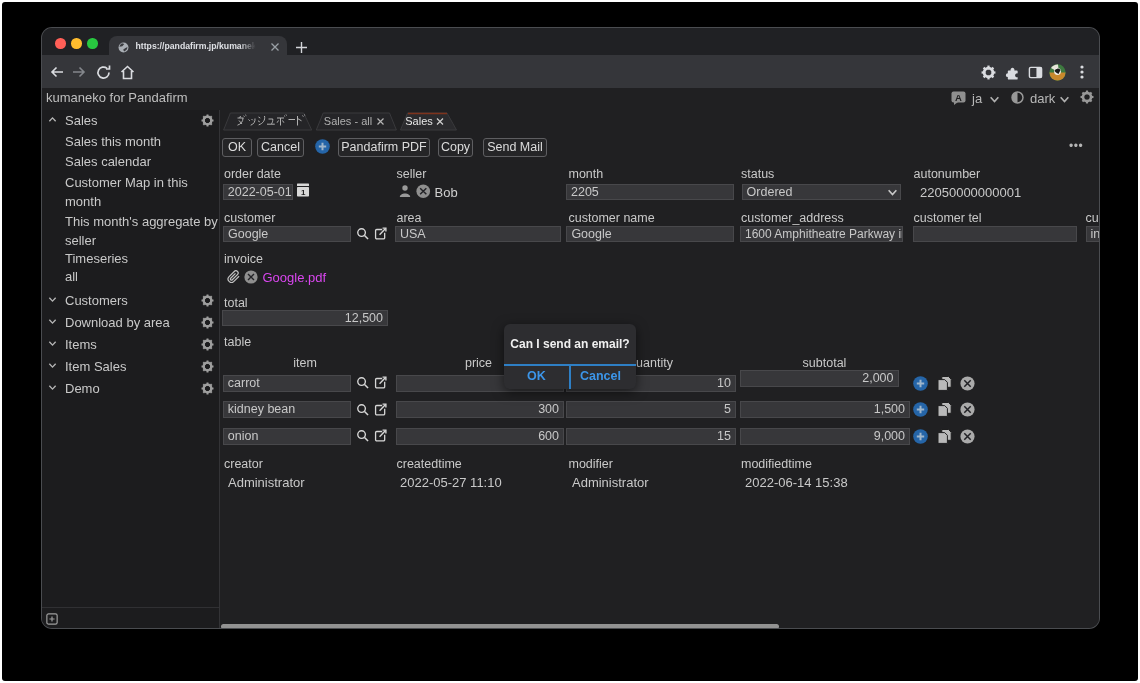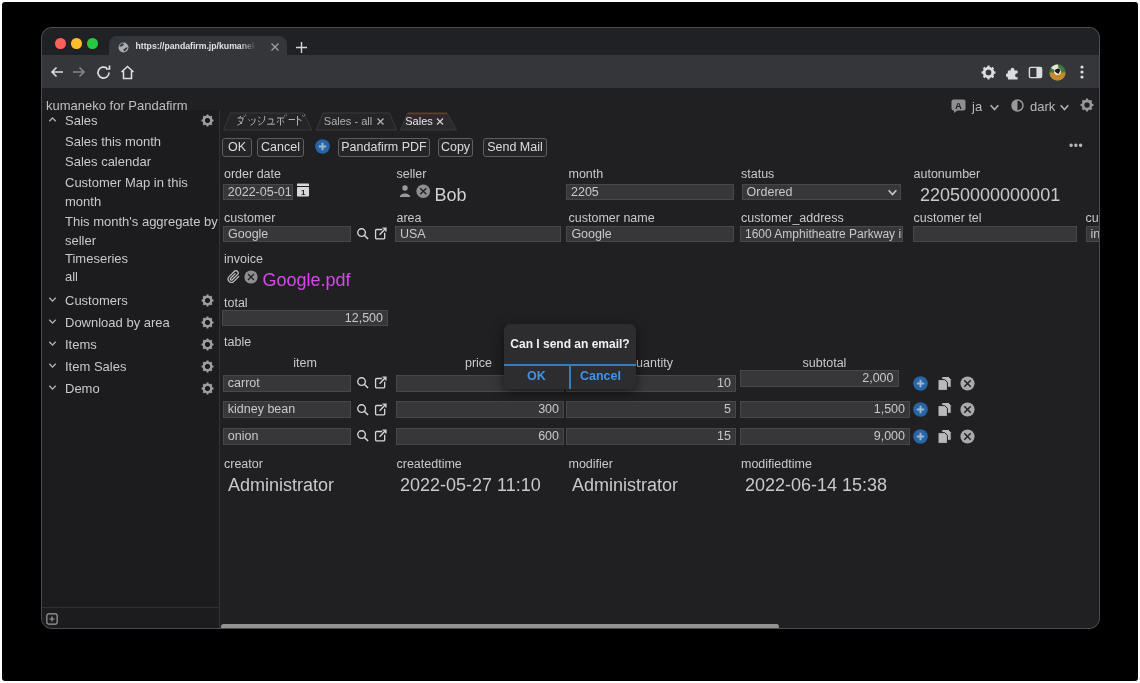--- a/index.html
+++ b/index.html
@@ -11,31 +11,31 @@
   .light { position:absolute; top:10.2px; width:10.5px; height:10.5px; border-radius:50%; }
   .btab { position:absolute; left:66.5px; top:7.5px; width:178px; height:19.5px; background:#35363a; border-radius:8px 8px 0 0; }
   .btab .ttl { position:absolute; left:27px; top:5.5px; width:129px; font-size:8.7px; font-weight:bold; color:#dfe1e5; white-space:nowrap; overflow:hidden; }
   .btab .fade { position:absolute; right:21px; top:0; width:26px; height:19.5px; background:linear-gradient(to right, rgba(53,54,58,0), #35363a 60%); }
   .toolbar { position:absolute; left:0; top:27px; width:1057px; height:33px; background:#35363a; }
   .urlpill { position:absolute; left:103px; top:6.5px; width:827px; height:19.5px; background:#202124; border-radius:10px; }
   .urlpill .txt { position:absolute; left:24px; top:2.5px; font-size:12.5px; color:#e8eaed; }
   .urlpill .txt .grey { color:#9aa0a6; }
   
   .app { position:absolute; left:0; top:60px; width:1057px; height:540px; background:#202022; }
-  .apphead { position:absolute; left:0; top:8px; width:1057px; height:22px;padding-left:36px; }
+  .apphead { position:absolute; left:0; top:0; width:1057px; height:22px;padding-left:36px; }
   .apphead .title { position:absolute; left:4px; top:2px; font-size:13px; color:#bfbfbf; }
   .sidebar { position:absolute; left:0; top:22px; width:178px; height:518px; background:#1c1c1e; border-right:1px solid #333336; }
   .content { position:absolute; left:178px; top:22px; width:879px; height:518px; }
   .srow { position:absolute; left:0; width:178px; font-size:13px; color:#c9c9c9; }
   .lbl { position:absolute; font-size:12.5px; color:#c9c9c9; white-space:nowrap; }
   .inp { position:absolute; height:16px; background:#37373a; border:1px solid #48484b; color:#c8c8c8; font-size:12.5px; line-height:14px; padding:0 4px; white-space:nowrap; overflow:hidden; }
   .inp.num { text-align:right; }
   .btn { position:absolute; top:27.5px; height:19px; background:#252527; border:1px solid #5e5e61; border-radius:3px; color:#dcdcdc; font-size:12.5px; line-height:17px; text-align:center; }
   .ic { position:absolute; }
-  .val { position:absolute; font-size:18px; color:#c9c9c9; white-space:nowrap; }
+  .val { position:absolute; font-size:13px; color:#c9c9c9; white-space:nowrap; }
   .modal { position:absolute; left:462px; top:236px; width:132px; height:65px; background:#2d2d30; border-radius:6px; box-shadow:0 3px 12px rgba(0,0,0,.55); }
   .modal .q { position:absolute; left:0; top:13px; width:132px; text-align:center; font-size:12px; font-weight:bold; color:#f0f0f0; }
   .modal .hline { position:absolute; left:0; top:40px; width:132px; height:1.5px; background:#2e7fc5; }
   .modal .vline { position:absolute; left:65px; top:40px; width:1.5px; height:25px; background:#2e7fc5; }
   .modal .mbtn { position:absolute; top:45px; font-size:12.5px; font-weight:bold; color:#3c95e8; }
 </style>
 </head>
 <body>
 <svg width="0" height="0" style="position:absolute">
     <defs>

